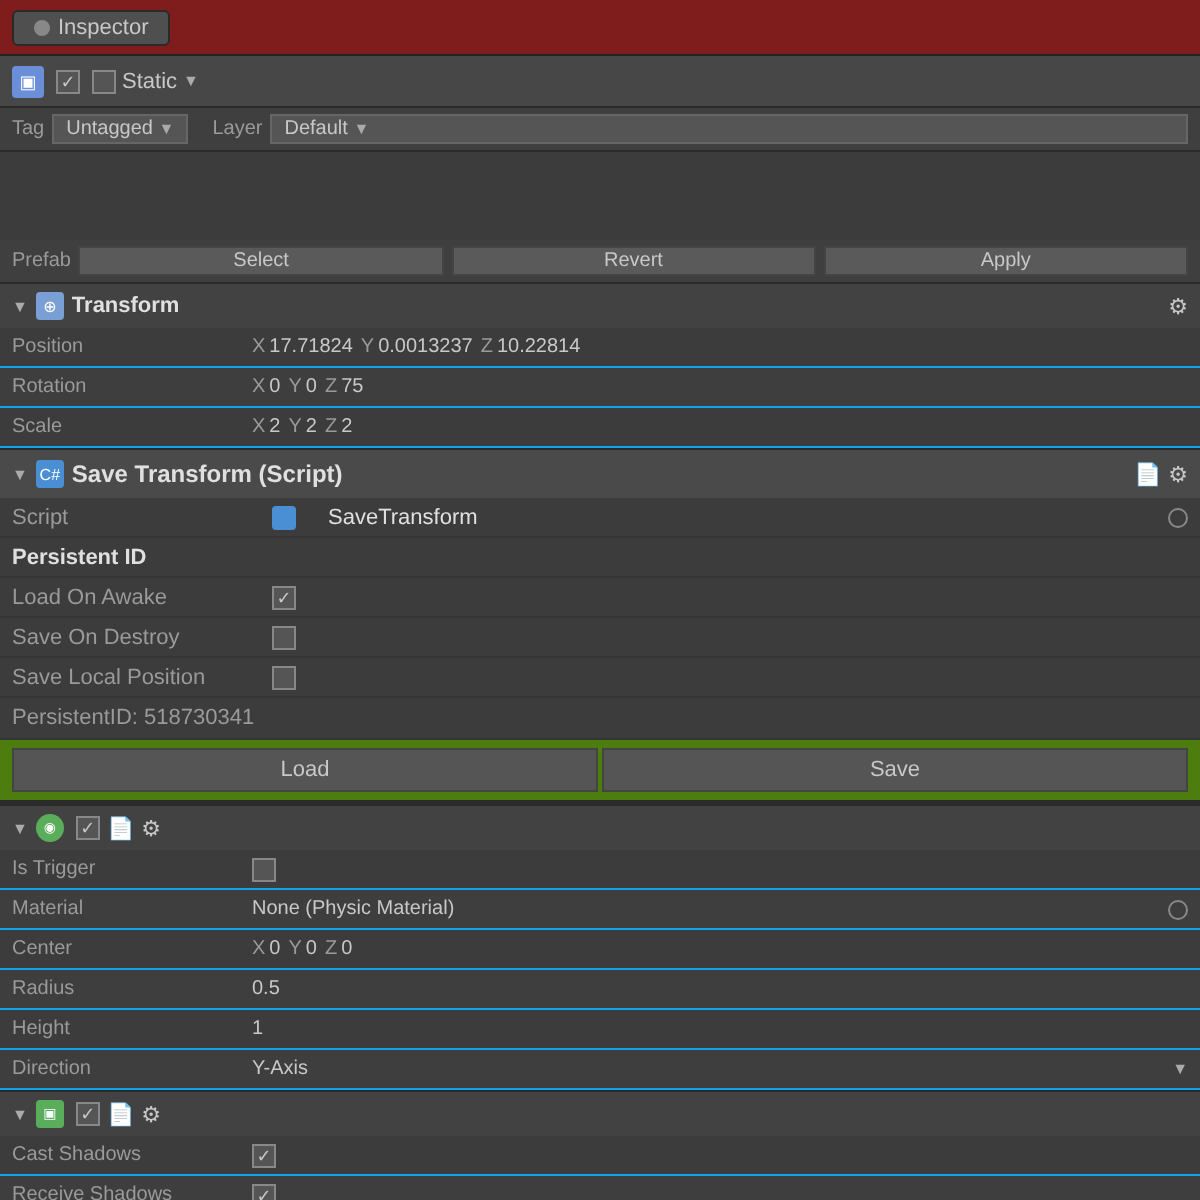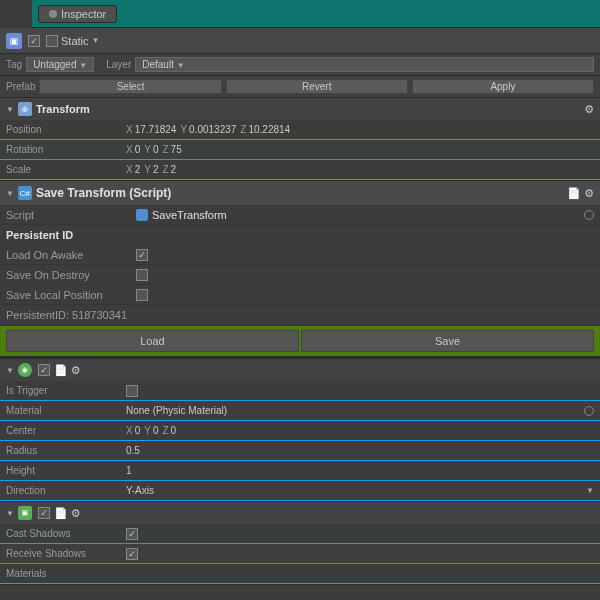--- a/index.html
+++ b/index.html
@@ -8,27 +8,26 @@
       height: 600px;
       background: #3c3c3c;
       font-family: Arial, sans-serif;
       font-size: 11px;
       color: #c8c8c8;
       overflow: hidden;
     }
 
     
     .inspector-header {
-      background: #0f766e;
+      background: #7f1d1d;
       border-bottom: 1px solid #232323;
       padding: 4px 6px;
       display: flex;
       align-items: center;
       height: 28px;
-      margin-left: 32px;
     }
     .inspector-tab {
       background: #4f4f4f;
       border: 1px solid #2a2a2a;
       border-radius: 3px;
       padding: 2px 10px;
       color: #c8c8c8;
       font-size: 11px;
       display: flex;
       align-items: center;
@@ -113,20 +112,21 @@
 
     
     .prefab-row {
       background: #3f3f3f;
       border-bottom: 1px solid #2a2a2a;
       padding: 2px 6px;
       display: flex;
       align-items: center;
       height: 22px;
       gap: 4px;
+      margin-top: 44px;
     }
     .prefab-label { color: #9a9a9a; font-size: 10px; }
     .prefab-btn {
       background: #5a5a5a;
       border: 1px solid #444;
       padding: 1px 10px;
       font-size: 10px;
       color: #c8c8c8;
       flex: 1;
       text-align: center;
@@ -242,21 +242,21 @@
       flex-shrink: 0;
     }
     .script-prop-val {
       flex: 1;
       color: #e0e0e0;
       font-size: 11px;
     }
     .script-ref {
       display: flex;
       align-items: center;
-      gap: 4px;
+      gap: 16px;
       flex: 1;
     }
     .script-ref-icon {
       width: 12px; height: 12px;
       background: #4a8fd4;
       border-radius: 2px;
       display: inline-block;
     }
     .script-ref-circle {
       width: 10px; height: 10px;

